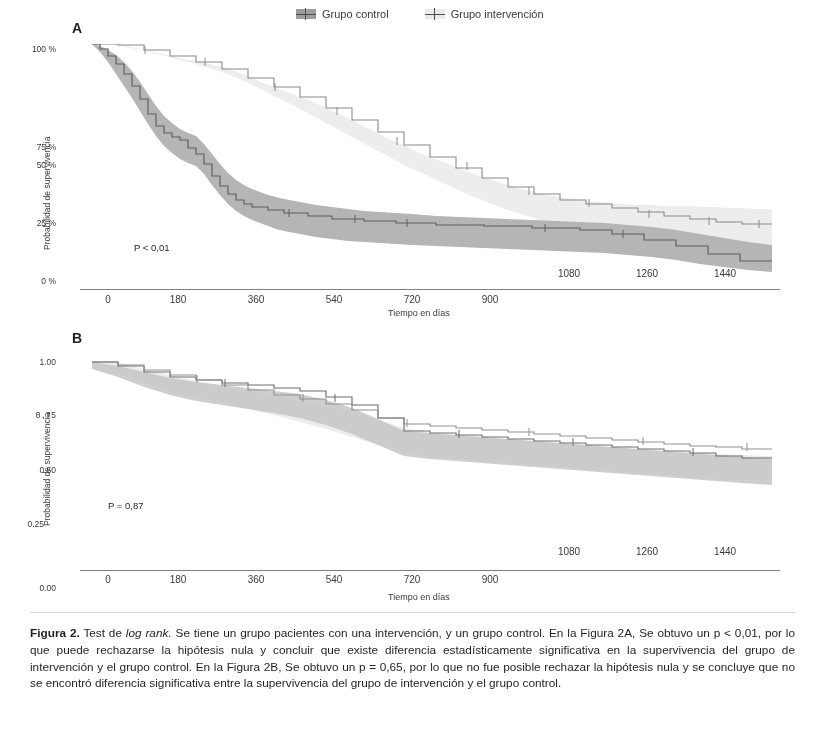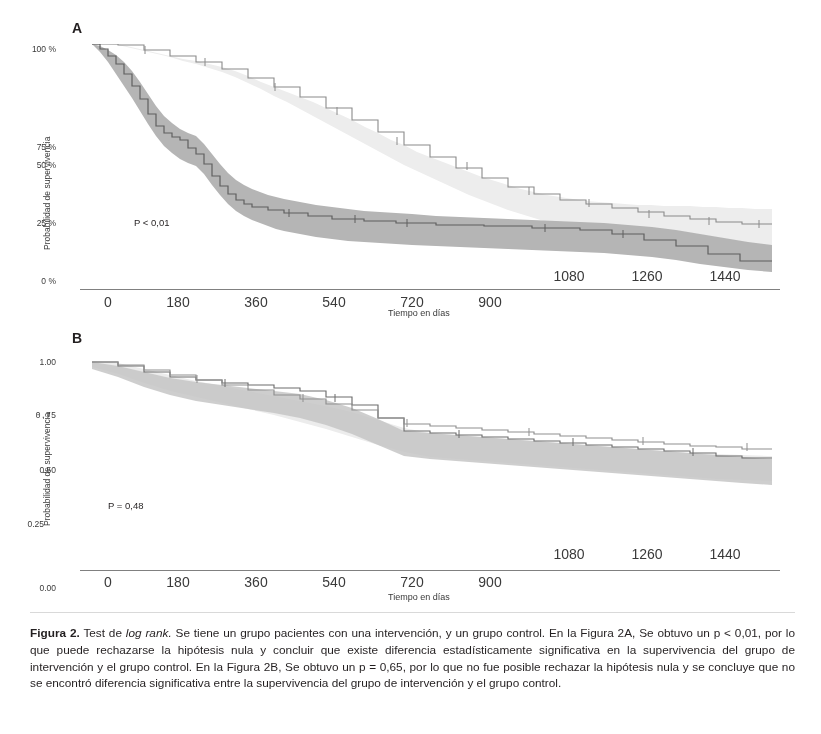--- a/index.html
+++ b/index.html
@@ -36,21 +36,21 @@
     position:absolute;font-size:8.5px;color:#3a3a3a;
     transform:rotate(-90deg);transform-origin:0 0;white-space:nowrap;
   }
   .xlab{
     position:absolute;font-size:9px;color:#3a3a3a;white-space:nowrap;
   }
   .ytick{
     position:absolute;font-size:8.5px;color:#3a3a3a;text-align:right;white-space:nowrap;
   }
   .xtick{
-    position:absolute;font-size:14px;color:#3a3a3a;text-align:center;white-space:nowrap;
+    position:absolute;font-size:10px;color:#3a3a3a;text-align:center;white-space:nowrap;
   }
   .pval{
     position:absolute;font-size:9.5px;color:#231f20;white-space:nowrap;
   }
   .plot{position:absolute;overflow:hidden;}
   .axisline{position:absolute;background:#808080;}
 
   
   .caption{
     position:absolute;left:30px;top:625px;width:765px;
@@ -60,33 +60,51 @@
   .caption i{font-style:italic;}
   .hr{
     position:absolute;left:30px;top:612px;width:765px;height:1px;background:#d9d9d9;
   }
 </style>
 </head>
 <body>
 
 <div class="page">
 
+  <div class="legend">
+    <div class="legend-item">
+      <span class="legend-swatch sw-control">
+        <span class="band"></span>
+          <span class="ln"></span>
+          <span class="tick"></span>
+      </span>
+      <span>Grupo control</span>
+    </div>
+    <div class="legend-item">
+      <span class="legend-swatch sw-interv">
+        <span class="band"></span>
+          <span class="ln"></span>
+          <span class="tick"></span>
+      </span>
+      <span>Grupo intervención</span>
+    </div>
+  </div>
 
   <div class="panel panel-a">
     <div class="panel-letter" style="left:72px;top:0px;">A</div>
 
     <div class="ylab" style="left:42px;top:230px;">Probabilidad de supervivencia</div>
 
     <div class="ytick" style="left:18px;top:24px;width:38px;">100 %</div>
     <div class="ytick" style="left:18px;top:82px;width:38px;margin-top:40px;">75 %</div>
     <div class="ytick" style="left:18px;top:140px;width:38px;">50 %</div>
     <div class="ytick" style="left:18px;top:198px;width:38px;">25 %</div>
     <div class="ytick" style="left:18px;top:256px;width:38px;">0 %</div>
 
-    <div class="pval" style="left:108px;top:197px;padding-left:26px;">P &lt; 0,01</div>
+    <div class="pval" style="left:108px;top:222px;padding-left:26px;">P &lt; 0,01</div>
 
     <svg class="plot" style="left:92px;top:24px;" width="680" height="240">
 
       <path d="M0,0 L13,0 L26,0 L39,3 L52,6 L65,9 L78,12 L91,15 L104,17 L117,20 L130,23 L143,27 L156,32 L169,38 L182,43 L195,48 L208,53 L221,58 L234,64 L247,70 L260,76 L273,83 L286,89 L299,96 L312,101 L325,108 L338,113 L351,118 L364,123 L377,128 L390,133 L403,137 L416,141 L429,145 L442,148 L455,151 L468,153 L481,155 L494,157 L507,158 L520,159 L533,160 L546,161 L559,161 L572,162 L585,162 L598,162 L611,163 L624,163 L637,164 L650,164 L663,165 L676,165 L680,165
                  L680,206 L663,206 L650,205 L637,204 L624,203 L611,202 L598,201 L585,200 L572,199 L559,198 L546,197 L533,195 L520,193 L507,191 L494,188 L481,185 L468,182 L455,178 L442,174 L429,170 L416,166 L403,161 L390,156 L377,151 L364,145 L351,139 L338,133 L325,127 L312,121 L299,114 L286,107 L273,100 L260,93 L247,86 L234,79 L221,72 L208,65 L195,58 L182,52 L169,45 L156,39 L143,33 L130,28 L117,24 L104,20 L91,17 L78,13 L65,10 L52,7 L39,4 L26,1 L13,0 L0,0 Z" fill="#ededed" stroke="none"></path>
 
       <path d="M0,0 L8,2 L16,6 L24,11 L32,18 L40,27 L48,38 L56,50 L64,62 L72,72 L80,79 L88,85 L96,89 L104,92 L112,100 L120,110 L128,120 L136,129 L144,136 L152,141 L160,145 L168,148 L176,151 L184,153 L192,155 L208,158 L224,161 L240,163 L256,165 L272,167 L288,168 L304,169 L320,170 L344,172 L368,173 L392,174 L416,175 L440,176 L464,177 L488,178 L512,179 L536,181 L560,183 L584,186 L608,190 L632,194 L656,198 L680,201
                  L680,228 L656,226 L632,223 L608,220 L584,216 L560,213 L536,211 L512,209 L488,208 L464,207 L440,206 L416,205 L392,204 L368,203 L344,202 L320,201 L304,200 L288,199 L272,198 L256,197 L240,195 L224,193 L208,190 L192,187 L184,185 L176,182 L168,179 L160,176 L152,172 L144,167 L136,160 L128,151 L120,141 L112,130 L104,122 L96,119 L88,115 L80,109 L72,102 L64,92 L56,80 L48,67 L40,54 L32,42 L24,30 L16,18 L8,8 L0,0 Z" fill="#b5b5b5" stroke="none"></path>
 
       <polyline points="0,0 26,0 26,1 52,1 52,6 78,6 78,12 104,12 104,18 130,18 130,25 156,25 156,34 182,34 182,43 208,43 208,53 234,53 234,64 260,64 260,76 286,76 286,88 312,88 312,101 338,101 338,113 364,113 364,124 390,124 390,134 416,134 416,143 442,143 442,150 468,150 468,156 494,156 494,160 520,160 520,164 546,164 546,168 572,168 572,172 598,172 598,175 624,175 624,178 650,178 650,180 676,180 680,180" fill="none" stroke="#8a8a8a" stroke-width="1.1"></polyline>
@@ -135,21 +153,21 @@
     <div class="panel-letter" style="left:72px;top:0px;">B</div>
 
     <div class="ylab" style="left:42px;top:196px;">Probabilidad de supervivencia</div>
 
     <div class="ytick" style="left:18px;top:27px;width:38px;">1.00</div>
     <div class="ytick" style="left:18px;top:81px;width:38px;font-family:Liberation Mono, monospace;">0.75</div>
     <div class="ytick" style="left:18px;top:135px;width:38px;">0.50</div>
     <div class="ytick" style="left:6px;top:189px;width:38px;">0.25</div>
     <div class="ytick" style="left:18px;top:228px;width:38px;margin-top:25px;">0.00</div>
 
-    <div class="pval" style="left:108px;top:170px;">P = 0,48</div>
+    <div class="pval" style="left:108px;top:170px;">P = 0,87</div>
 
     <svg class="plot" style="left:92px;top:27px;" width="680" height="210">
 
       <path d="M0,4 L26,6 L52,12 L78,18 L104,24 L130,29 L156,34 L182,39 L208,44 L234,49 L260,55 L286,63 L312,71 L338,76 L364,78 L390,80 L416,82 L442,84 L468,86 L494,88 L520,90 L546,92 L572,94 L598,96 L624,97 L650,98 L676,99 L680,99
                L680,124 L650,123 L624,122 L598,120 L572,118 L546,116 L520,114 L494,112 L468,110 L442,108 L416,106 L390,104 L364,102 L338,100 L312,95 L286,88 L260,80 L234,72 L208,65 L182,58 L156,52 L130,46 L104,40 L78,34 L52,26 L26,17 L0,10 Z" fill="#ececec" stroke="none"></path>
 
       <path d="M0,5 L26,9 L52,15 L78,21 L104,25 L130,28 L156,31 L182,34 L208,37 L234,43 L260,51 L286,62 L312,74 L338,76 L364,78 L390,80 L416,82 L442,84 L468,86 L494,88 L520,90 L546,92 L572,94 L598,96 L624,98 L650,100 L676,102 L680,102
                L680,128 L650,126 L624,124 L598,122 L572,120 L546,118 L520,116 L494,114 L468,112 L442,110 L416,108 L390,106 L364,104 L338,102 L312,99 L286,88 L260,77 L234,68 L208,61 L182,56 L156,52 L130,48 L104,44 L78,38 L52,30 L26,20 L0,12 Z" fill="#c6c6c6" fill-opacity="0.85" stroke="none"></path>
 
       <polyline points="0,5 26,5 26,9 52,9 52,15 78,15 78,20 104,20 104,23 130,23 130,26 156,26 156,28 182,28 182,31 208,31 208,34 234,34 234,40 260,40 260,48 286,48 286,61 312,61 312,74 338,74 338,76 364,76 364,78 390,78 390,80 416,80 416,82 442,82 442,84 468,84 468,86 494,86 494,88 520,88 520,90 546,90 546,92 572,92 572,94 598,94 598,96 624,96 624,99 650,99 650,101 680,101" fill="none" stroke="#6d6d6d" stroke-width="1.15"></polyline>

